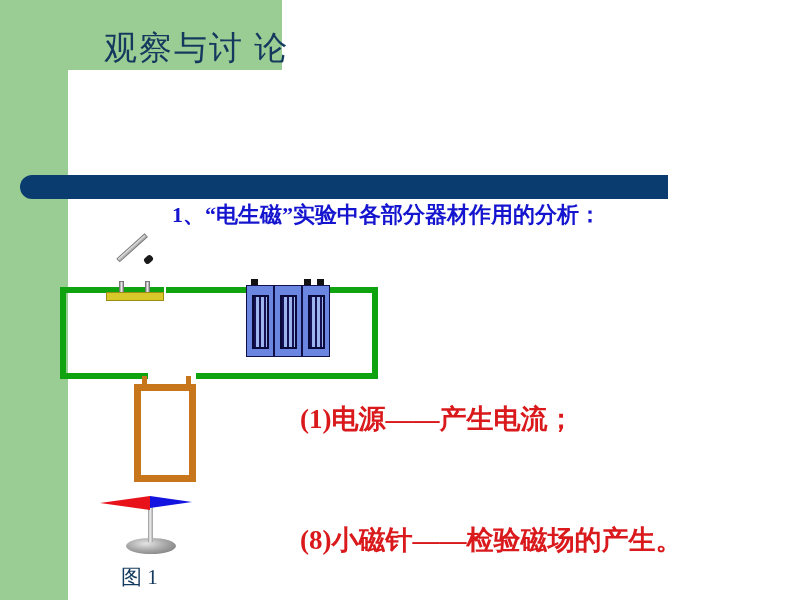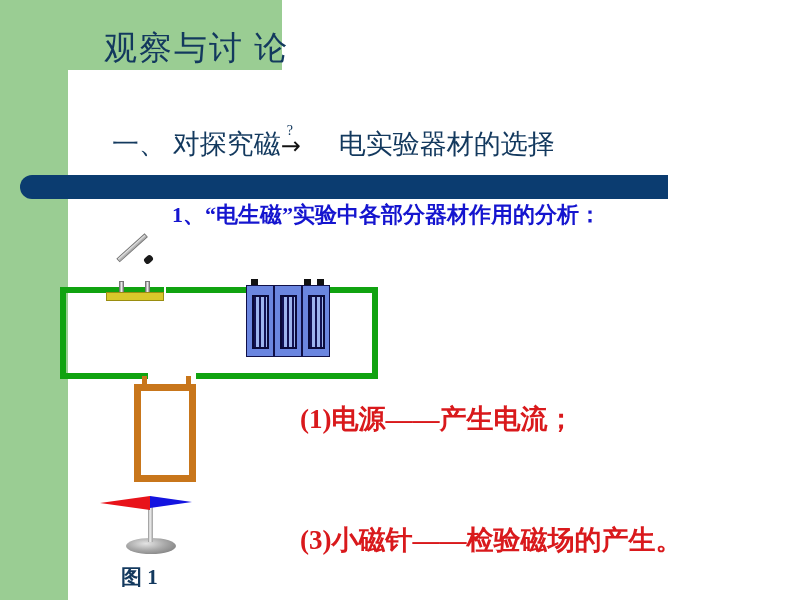--- a/index.html
+++ b/index.html
@@ -123,21 +123,21 @@
   }
   .answer-1 { left: 300px; top: 401px; }
   .answer-2 { left: 300px; top: 461px; }
   .answer-3 { left: 300px; top: 522px; }
 
   .fig-label {
     position: absolute;
     left: 121px;
     top: 563px;
     font-size: 21px;
-    font-weight: bold;
+    font-weight: normal;
     color: #13395E;
     white-space: nowrap;
   }
 
   
   .wire {
     position: absolute;
     background: #10A310;
   }
   .wire-top-left   { left: 60px;  top: 287px; width: 104px; height: 6px; }
@@ -282,29 +282,20 @@
 
 <div id="slide">
 
   <div class="green-left"></div>
   <div class="green-top"></div>
   <div class="white-card"></div>
   <div class="navy-bar"></div>
 
   <div class="slide-title">观察与讨 论</div>
 
-  <div class="heading-1">
-    <span class="seg">一、 对探究磁</span>
-    <span class="arrow-wrap">
-      <span class="qmark">?</span>
-      <span class="arrow-glyph">→</span>
-    </span>
-    <span class="gap-b"></span>
-    <span class="seg">电实验器材的选择</span>
-  </div>
 
   <div class="subheading">1、“电生磁”实验中各部分器材作用的分析：</div>
 
   <div>
 
     <div class="wire wire-left"></div>
     <div class="wire wire-top-left"></div>
     <div class="wire wire-top-mid"></div>
     <div class="wire wire-top-right"></div>
     <div class="wire wire-right"></div>
@@ -348,15 +339,15 @@
       <div class="needle-pivot"></div>
       <div class="needle-red"></div>
       <div class="needle-blue"></div>
     </div>
 
   </div>
 
   <div class="fig-label">图 1</div>
 
   <div class="answer answer-1">(1)电源——产生电流；</div>
-  <div class="answer answer-3">(3)小磁针——检验磁场的产生。</div>
+  <div class="answer answer-3">(8)小磁针——检验磁场的产生。</div>
 
 </div>
 
 </body></html>

